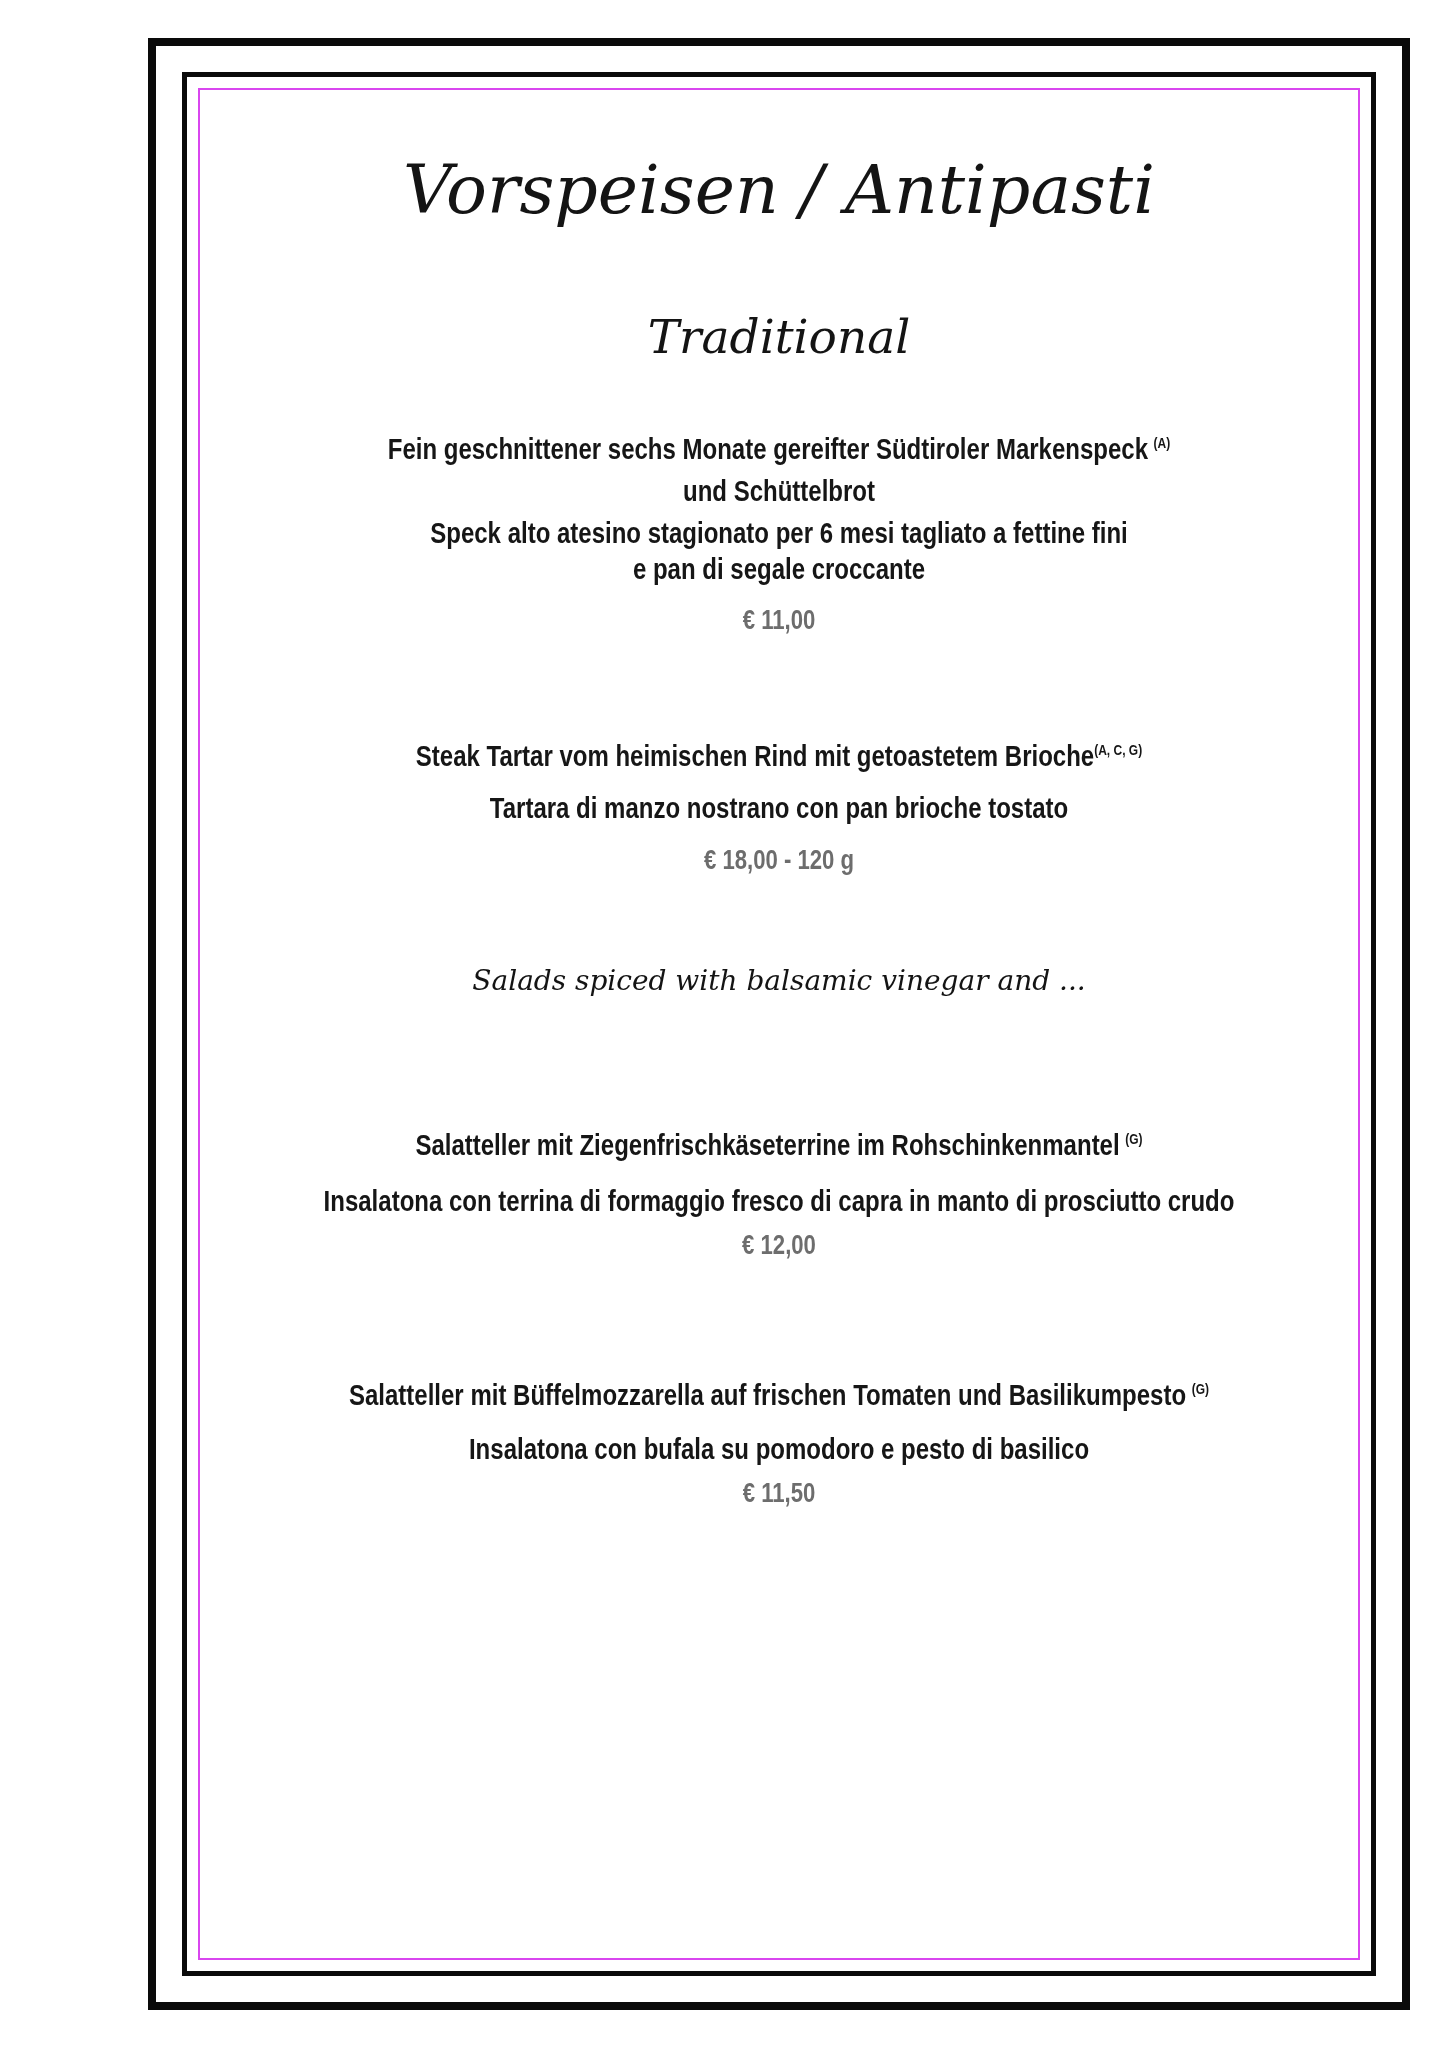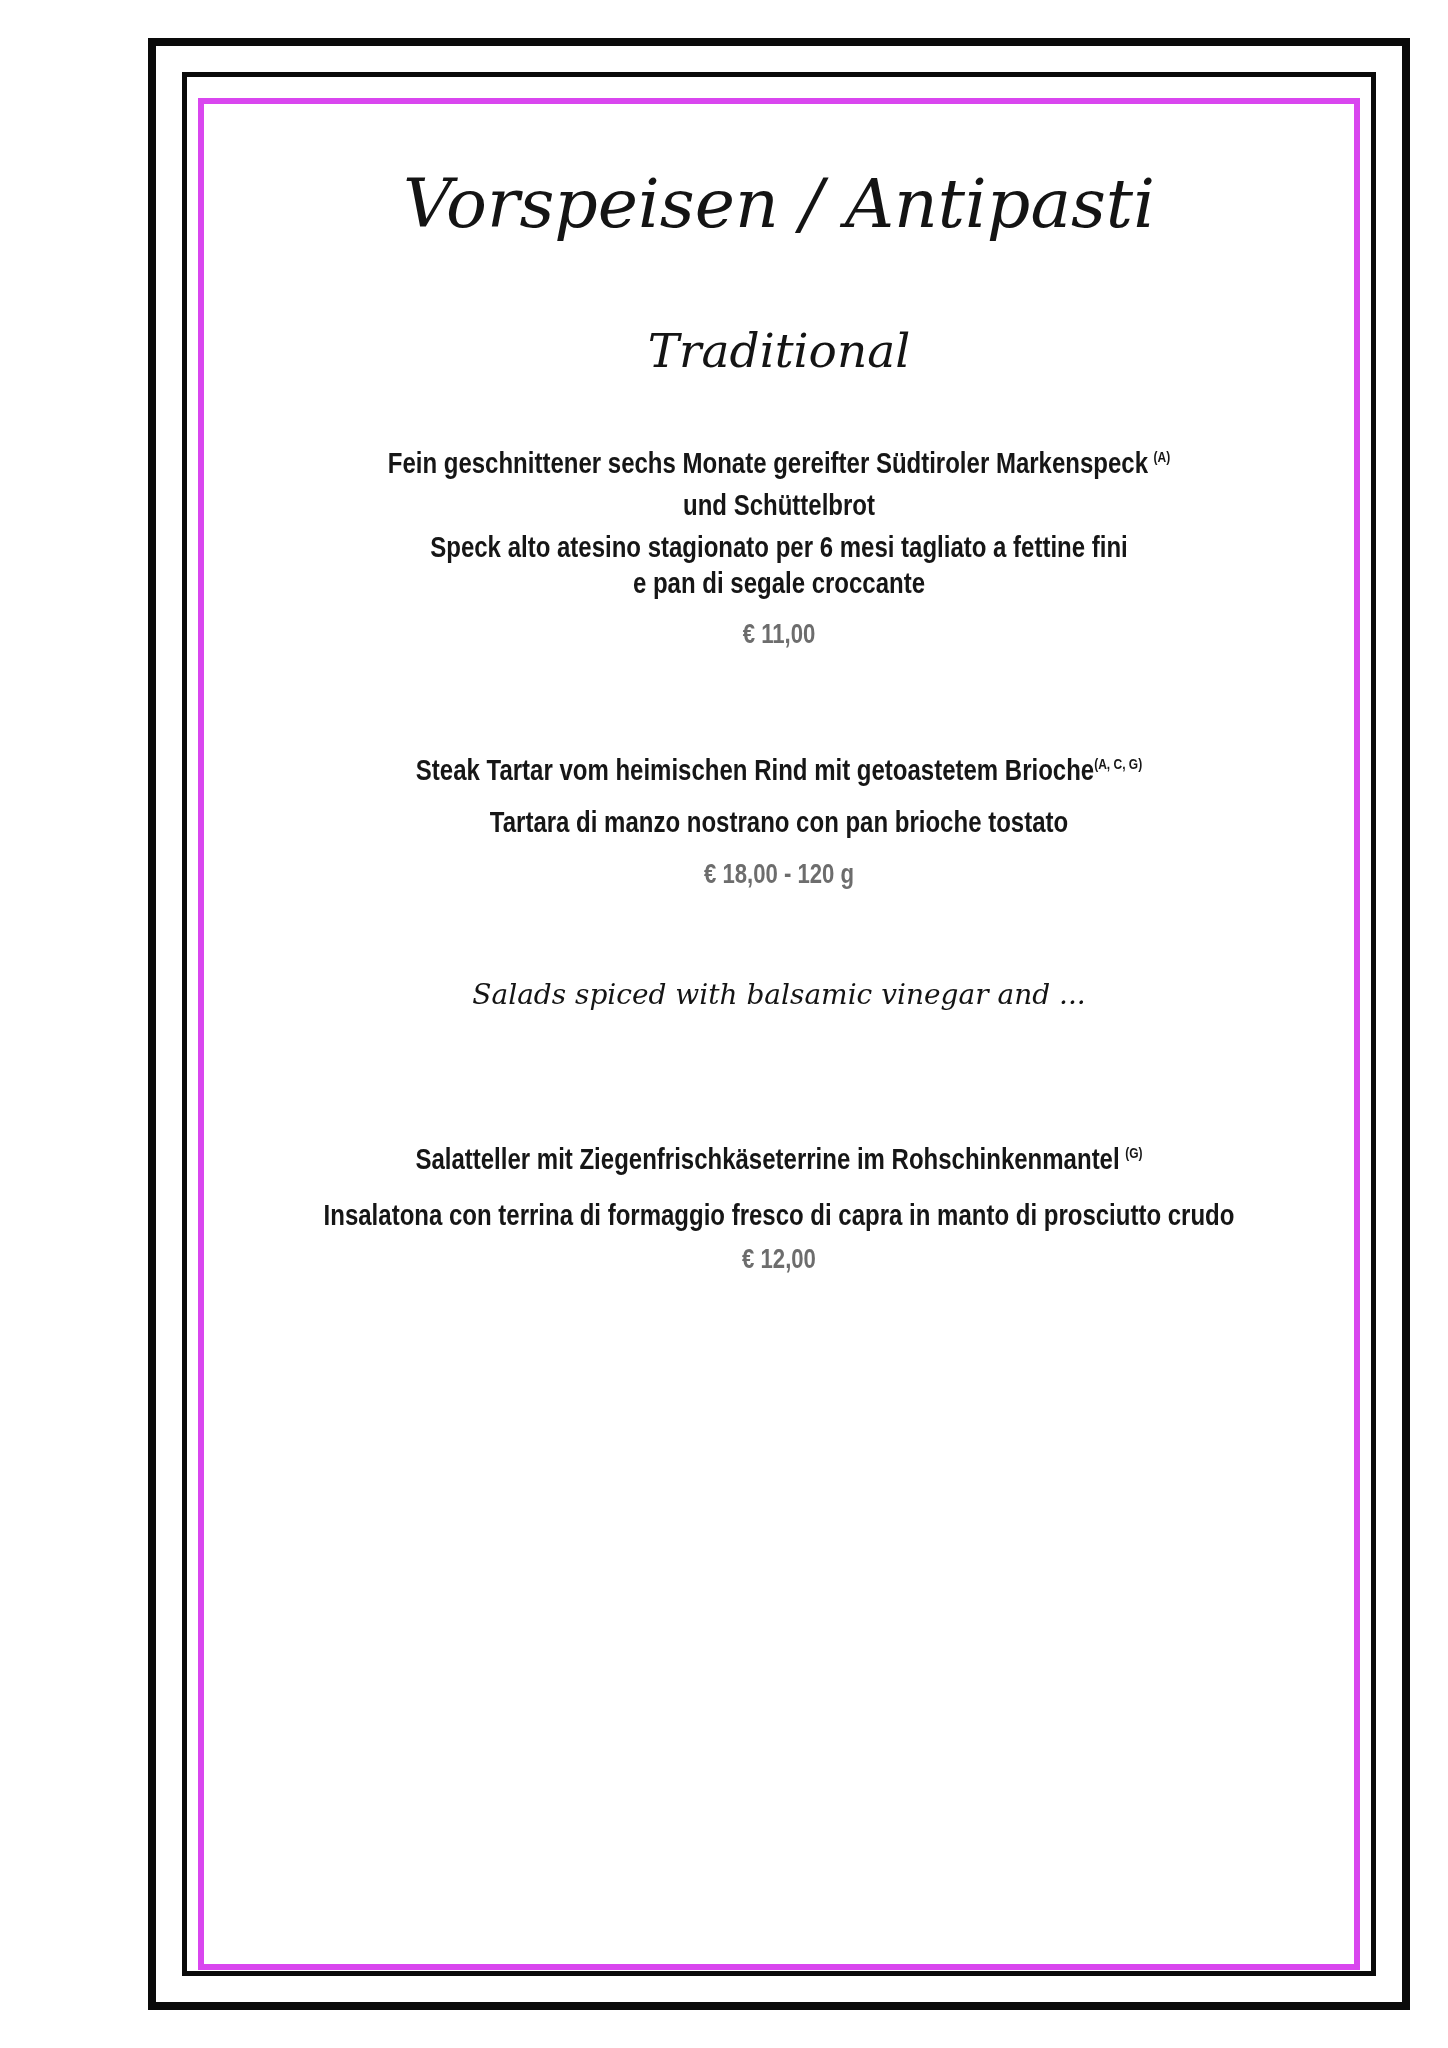--- a/index.html
+++ b/index.html
@@ -29,24 +29,23 @@
     width: 100%;
     height: 100%;
     box-sizing: border-box;
     border: 5px solid #0a0a0a;
     padding: 11px;
   }
   .frame-inner {
     width: 100%;
     height: 100%;
     box-sizing: border-box;
-    border: 6px solid #d946ef;
+    border: 2px solid #d946ef;
     overflow: hidden;
     text-align: center;
-    margin-top: 10px;
   }
   .script {
     font-family: "DejaVu Serif", serif;
     font-style: italic;
     font-weight: 400;
     color: #141414;
   }
   .menu-title {
     margin-top: 52px;
     font-size: 68px;
@@ -135,16 +134,21 @@
 
       <div class="script section-heading-2">Salads spiced with balsamic vinegar and ...</div>
 
 
       <div>
         <div class="dish-line mt-item-4"><span>Salatteller mit Ziegenfrischkäseterrine im Rohschinkenmantel</span><span class="sup gap">(G)</span></div>
         <div class="dish-line dish-it mt-it-4">Insalatona con terrina di formaggio fresco di capra in manto di prosciutto crudo</div>
         <div class="price mt-price-4">€ 12,00</div>
       </div>
 
+      <div>
+        <div class="dish-line mt-item-5"><span>Salatteller mit Büffelmozzarella auf frischen Tomaten und Basilikumpesto</span><span class="sup gap">(G)</span></div>
+        <div class="dish-line dish-it mt-it-5">Insalatona con bufala su pomodoro e pesto di basilico</div>
+        <div class="price mt-price-5">€ 11,50</div>
+      </div>
 
     </div>
   </div>
 </div>
 
 </body></html>

